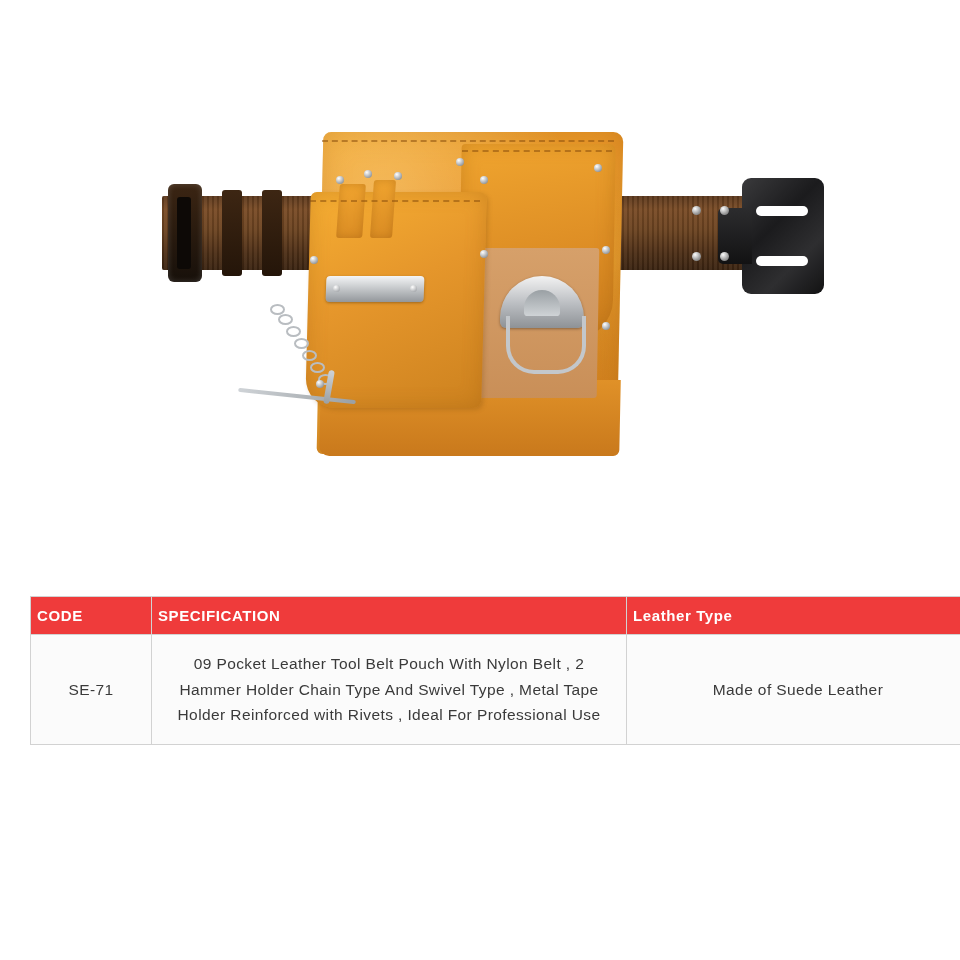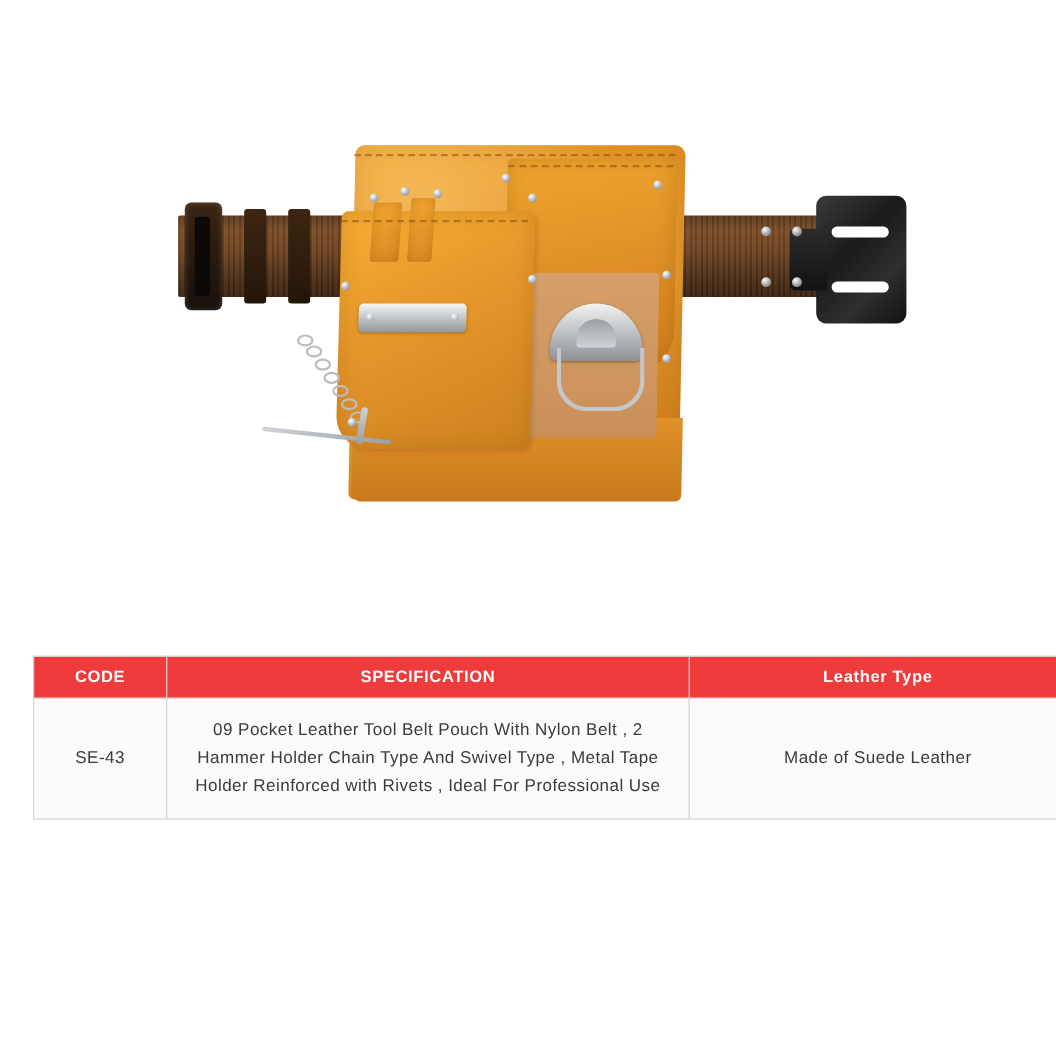--- a/index.html
+++ b/index.html
@@ -315,21 +315,21 @@
     table-layout: fixed;
   }
   .spec-table th {
     background: #ef3b3b;
     color: #ffffff;
     font-size: 15px;
     font-weight: bold;
     letter-spacing: .6px;
     padding: 10px 6px;
     border: 1px solid #d2d2d2;
-    text-align: center;
+    text-align: left;
   }
   .spec-table td {
     background: #fbfbfb;
     color: #3a3a3a;
     font-size: 15.5px;
     padding: 16px 12px;
     border: 1px solid #d2d2d2;
     text-align: center;
     vertical-align: middle;
     line-height: 1.65;
@@ -415,18 +415,18 @@
 <table class="spec-table">
   <thead>
     <tr>
       <th class="col-code">CODE</th>
       <th class="col-spec">SPECIFICATION</th>
       <th class="col-type">Leather Type</th>
     </tr>
   </thead>
   <tbody>
     <tr>
-      <td class="col-code">SE-43</td>
+      <td class="col-code">SE-71</td>
       <td class="col-spec">09 Pocket Leather Tool Belt Pouch With Nylon Belt , 2 Hammer Holder Chain Type And Swivel Type , Metal Tape Holder Reinforced with Rivets , Ideal For Professional Use</td>
       <td class="col-type">Made of Suede Leather</td>
     </tr>
   </tbody>
 </table>
 
 </body></html>

